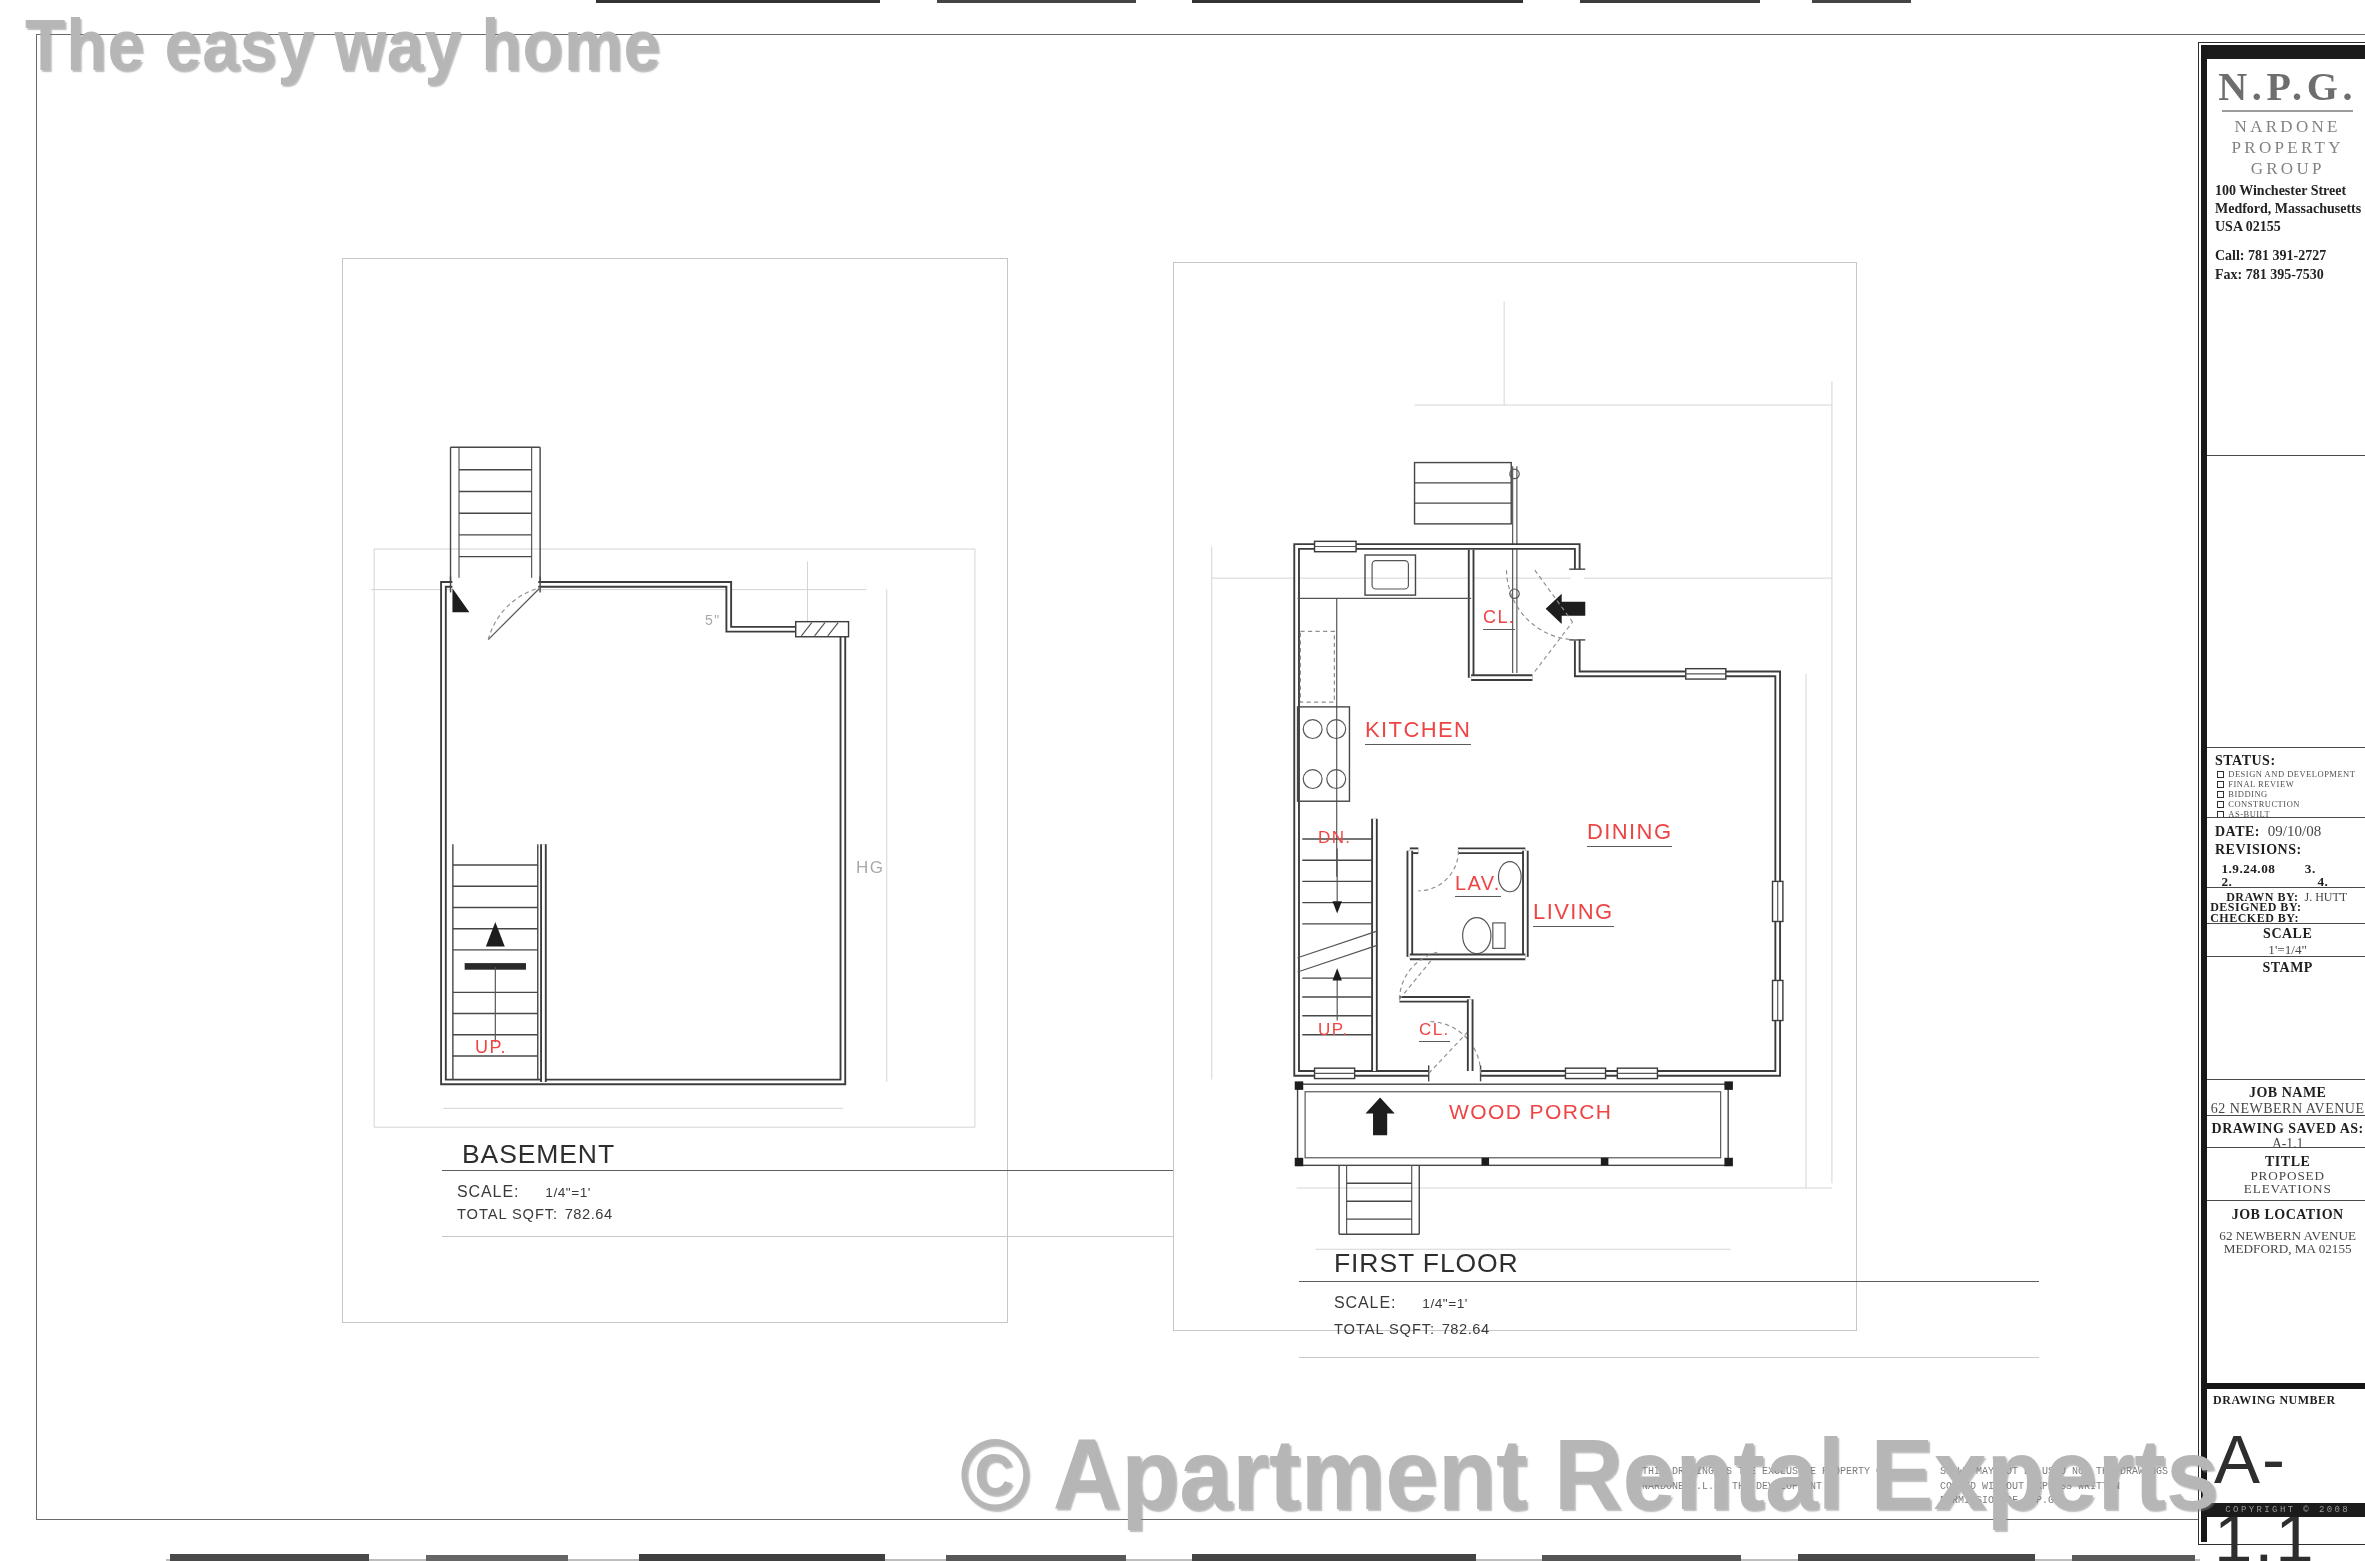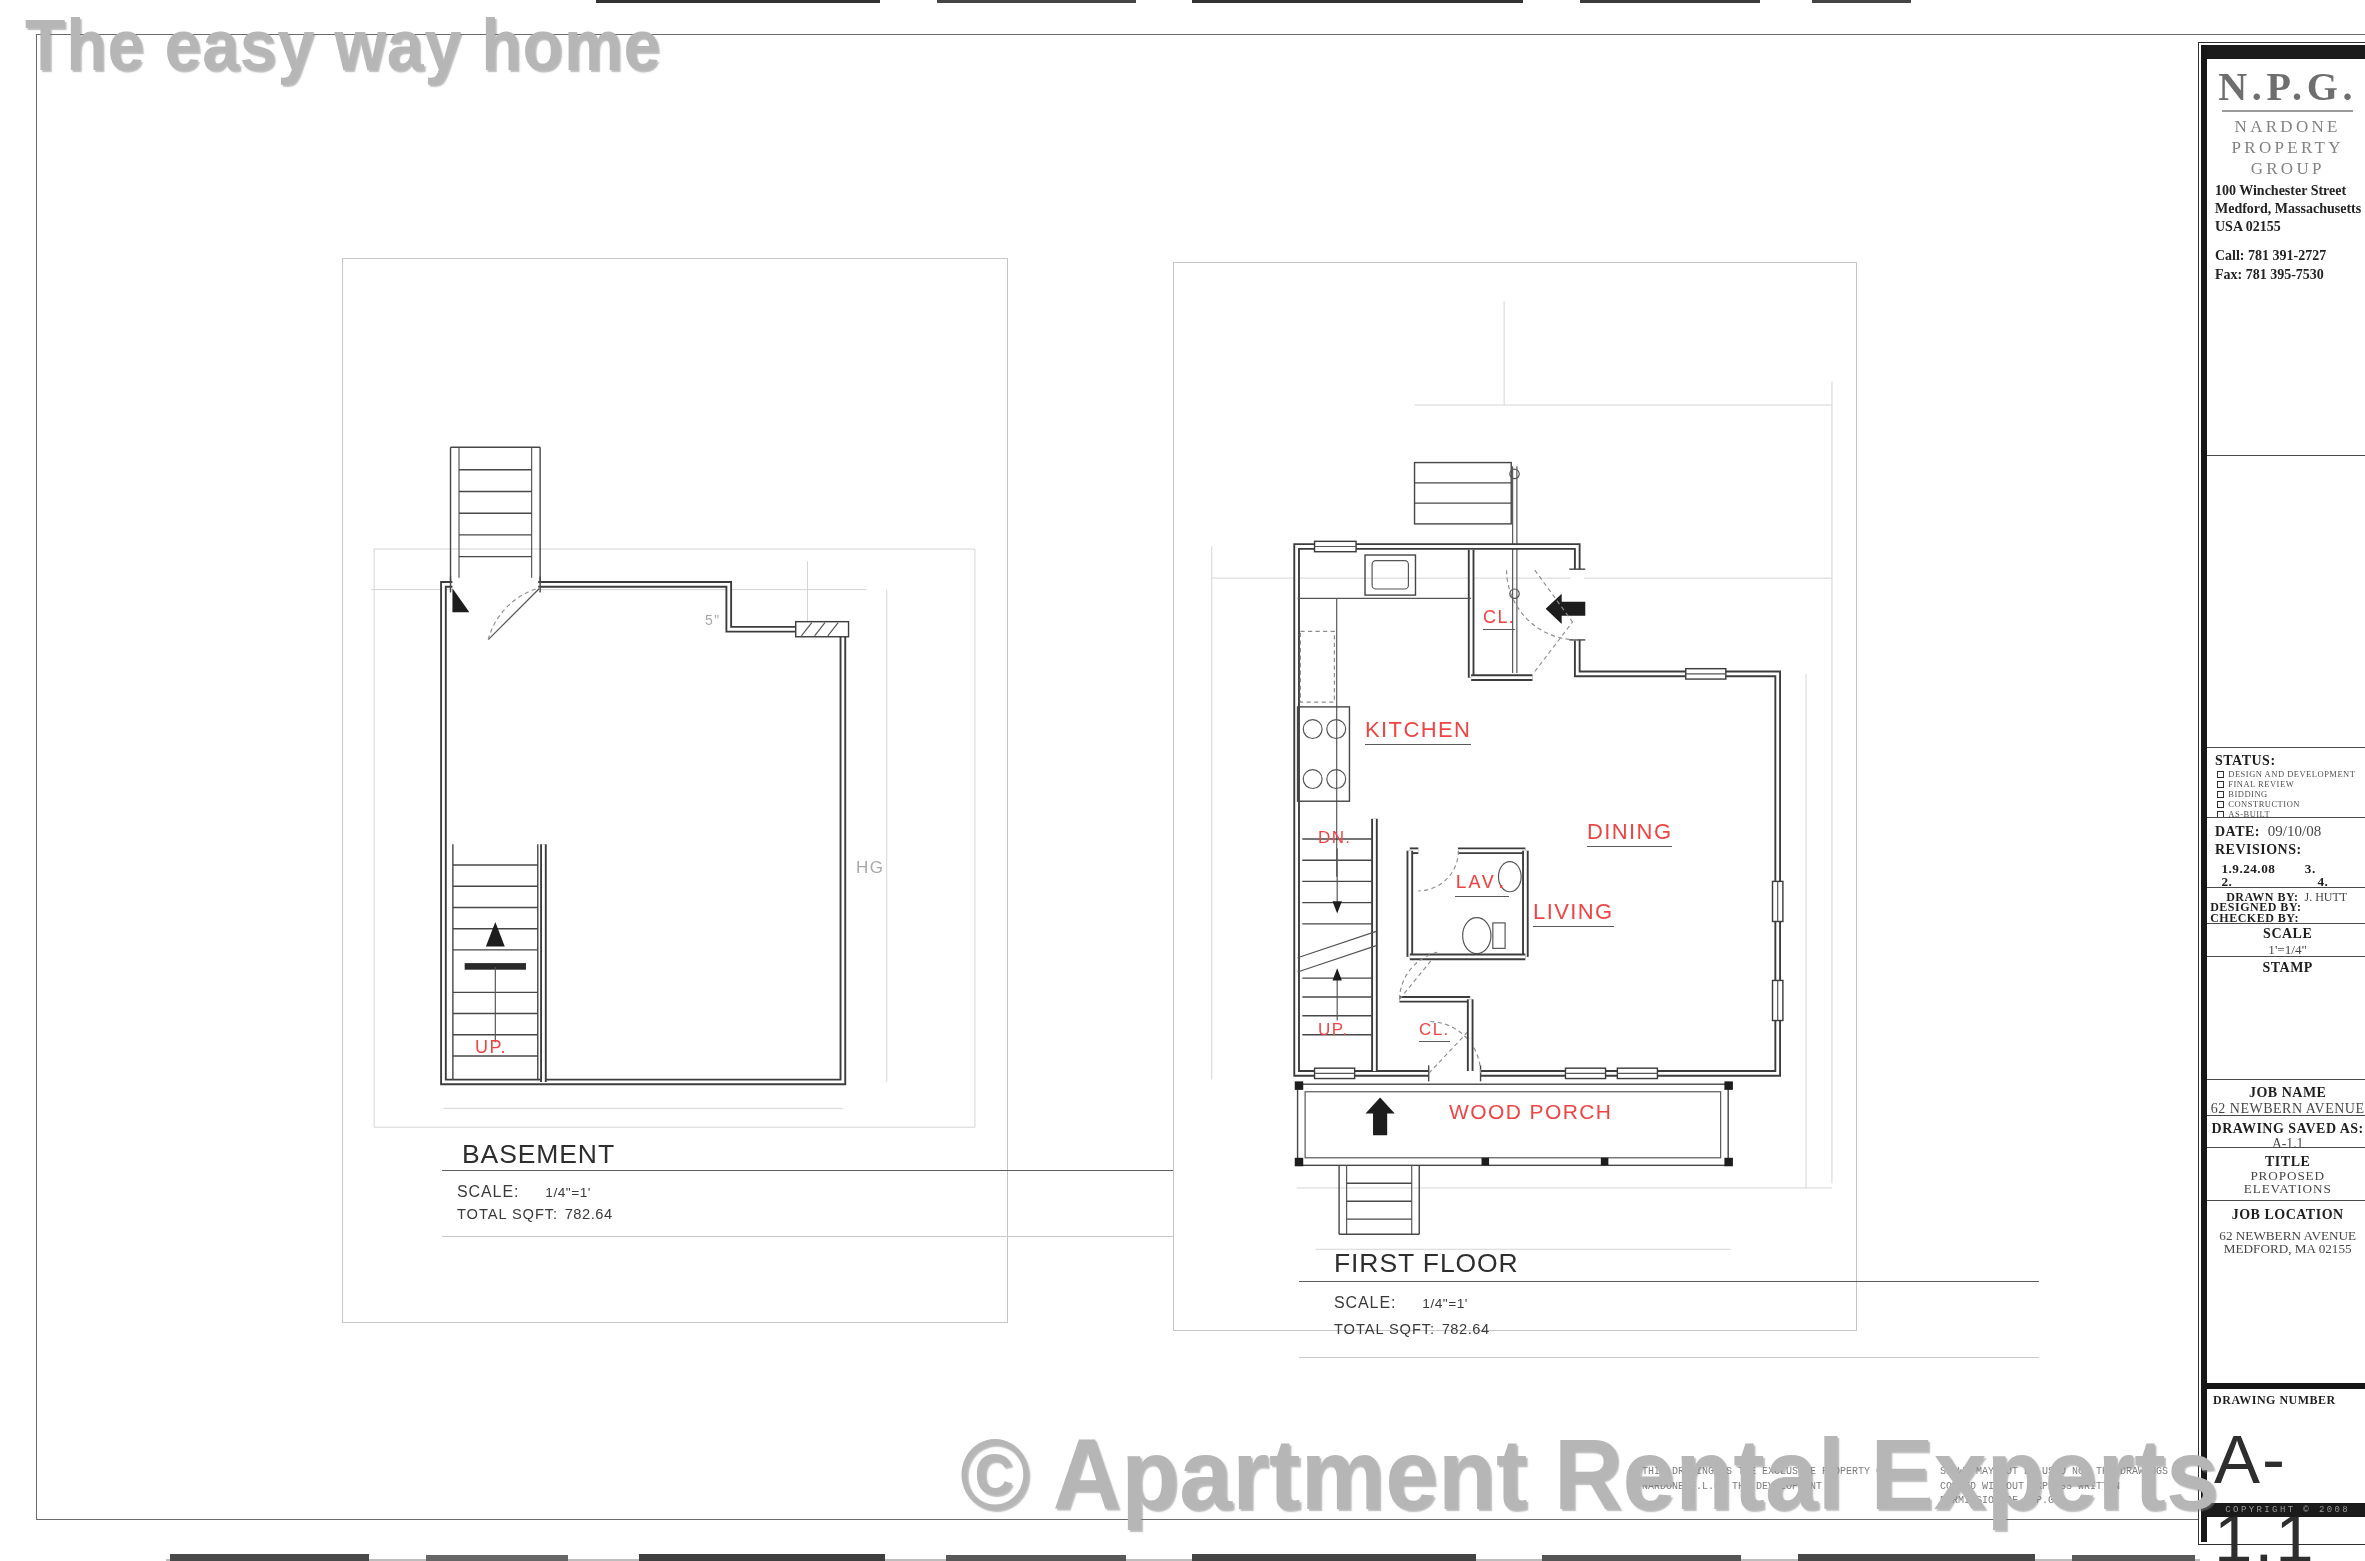--- a/index.html
+++ b/index.html
@@ -313,21 +313,21 @@
         <line class="thin" x1="366" y1="1988" x2="504" y2="1988"></line>
         <line class="thin" x1="366" y1="2026" x2="504" y2="2026"></line>
         <line class="thin" x1="350" y1="2058" x2="520" y2="2058"></line>
       </g>
     </svg>
   </div>
 
   <div class="rlabel u" style="left:1365px;top:719px;font-size:22px;">KITCHEN</div>
   <div class="rlabel u" style="left:1483px;top:608px;font-size:18px;">CL.</div>
   <div class="rlabel u" style="left:1587px;top:821px;font-size:22px;">DINING</div>
-  <div class="rlabel u" style="left:1455px;top:873px;font-size:20px;font-family:Liberation Mono, monospace;">LAV.</div>
+  <div class="rlabel u" style="left:1455px;top:873px;font-size:20px;">LAV.</div>
   <div class="rlabel u" style="left:1533px;top:901px;font-size:22px;">LIVING</div>
   <div class="rlabel" style="left:1318px;top:829px;font-size:17px;">DN.</div>
   <div class="rlabel" style="left:1318px;top:1021px;font-size:17px;">UP.</div>
   <div class="rlabel u" style="left:1419px;top:1021px;font-size:17px;">CL.</div>
   <div class="rlabel" style="left:1449px;top:1101px;font-size:21px;">WOOD PORCH</div>
 
   <div class="cap-title" style="left:1334px;top:1248px;">FIRST FLOOR</div>
   <div class="cap-rule" style="left:1299px;top:1281px;width:740px;"></div>
   <div class="cap-row" style="left:1334px;top:1294px;">
     <span class="lbl">SCALE:</span><span class="val">1/4"=1'</span>

